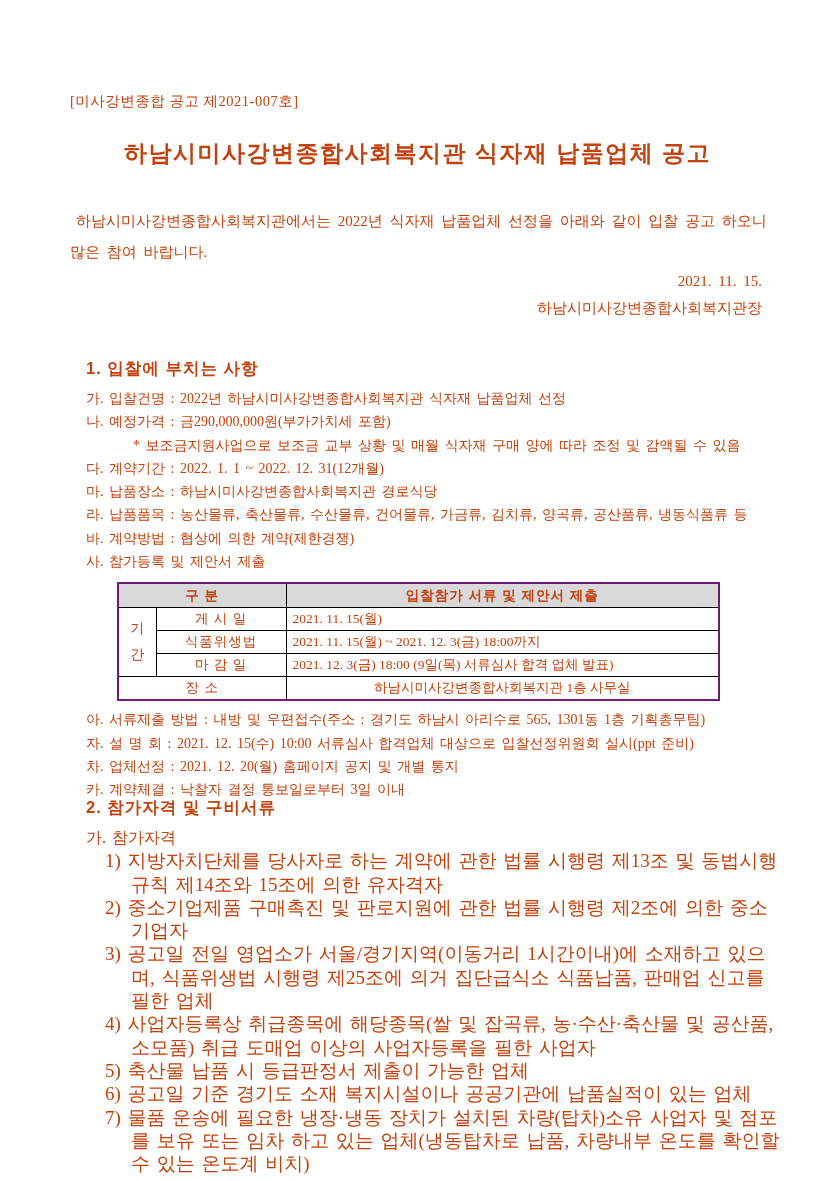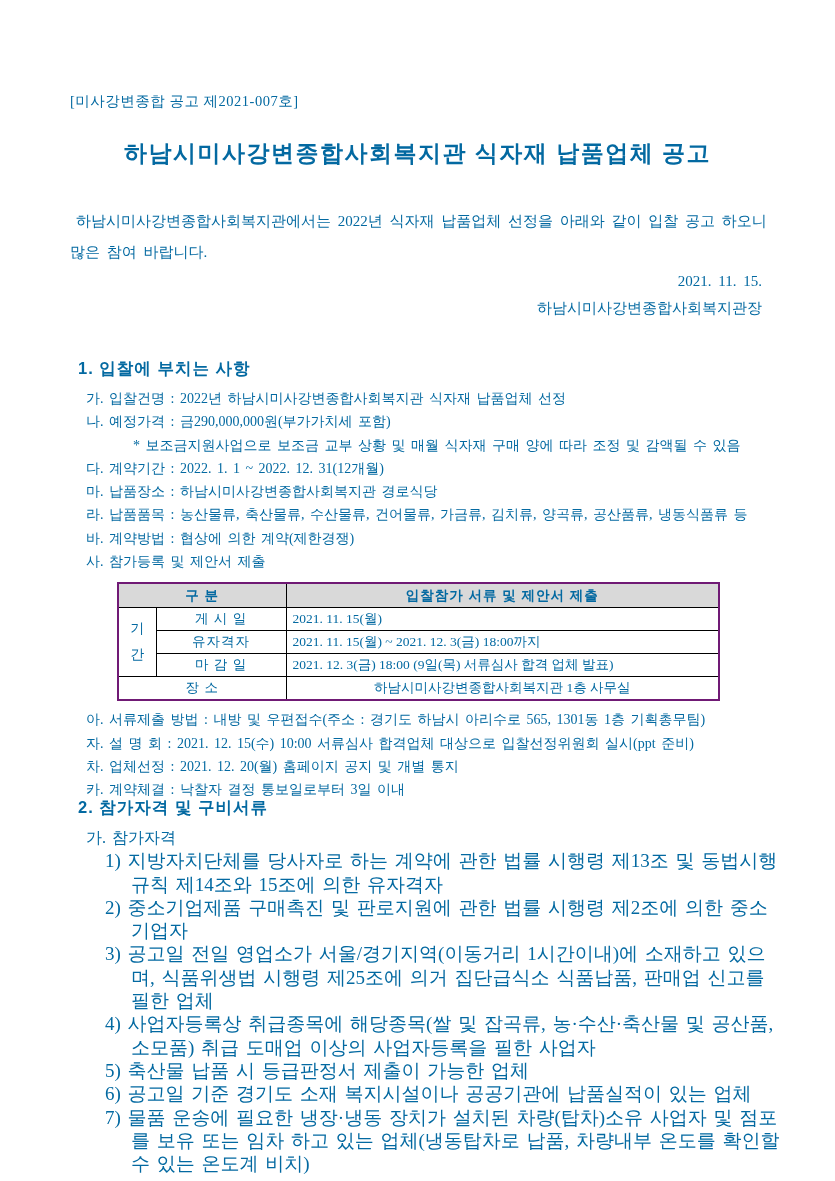--- a/index.html
+++ b/index.html
@@ -1,21 +1,21 @@
 <!DOCTYPE html>
 <html lang="ko"><head>
 <meta charset="utf-8">
 <style>
   html,body{margin:0;padding:0;background:#888;}
   .page{
     position:relative;
     width:835px;height:1181px;
     background:#ffffff;
     font-family:"Liberation Serif","DejaVu Serif",serif;
-    color:#0369a1;
+    color:#c2410c;
     overflow:hidden;
   }
   .abs{position:absolute;}
 
   .doc-number{
     top:92px;left:70px;
     font-size:14.5px;
     letter-spacing:0.5px;
   }
   .doc-title{
@@ -43,21 +43,21 @@
 
   .section{left:70px;width:712px;}
   .sec1{top:358px;}
   .sec2{top:797px;}
   .sec-heading{
     font-family:"Liberation Sans","DejaVu Sans",sans-serif;
     font-weight:bold;
     font-size:16.5px;
     letter-spacing:1px;
     padding-left:8px;
-    margin:0 0 7px 0;
+    margin:0 0 7px 8px;
   }
   .item{
     font-size:14px;
     line-height:23.3px;
     word-spacing:2px;
     padding-left:16px;
     white-space:nowrap;
   }
   .item.sub{
     padding-left:63px;
@@ -152,21 +152,21 @@
         <tr>
           <th colspan="2" class="hdr-bg" style="background: rgb(217, 217, 217);">구 분</th>
           <th class="hdr-bg" style="background: rgb(217, 217, 217);">입찰참가 서류 및 제안서 제출</th>
         </tr>
         <tr>
           <td rowspan="3" class="vert-cell"><span class="vert">기간</span></td>
           <td class="lbl">게 시 일</td>
           <td class="val">2021. 11. 15(월)</td>
         </tr>
         <tr>
-          <td class="lbl">유자격자</td>
+          <td class="lbl">식품위생법</td>
           <td class="val">2021. 11. 15(월) ~ 2021. 12. 3(금) 18:00까지</td>
         </tr>
         <tr>
           <td class="lbl">마 감 일</td>
           <td class="val">2021. 12. 3(금) 18:00 (9일(목) 서류심사 합격 업체 발표)</td>
         </tr>
         <tr>
           <td colspan="2" class="lbl">장 소</td>
           <td class="val center">하남시미사강변종합사회복지관 1층 사무실</td>
         </tr>

